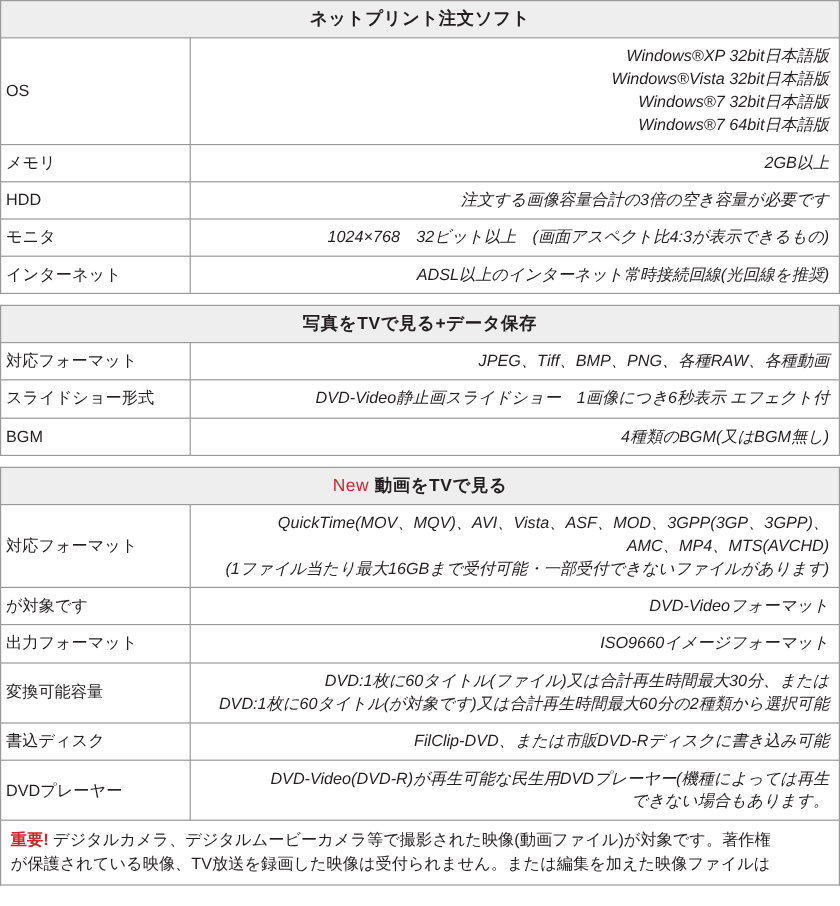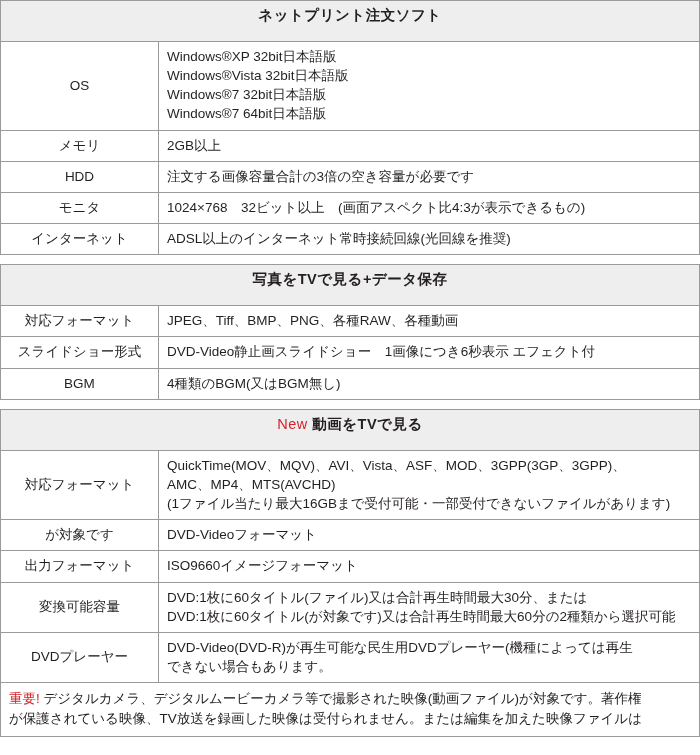--- a/index.html
+++ b/index.html
@@ -22,21 +22,21 @@
   }
 
   
   .band {
     border: 1px solid #9a9a9a;
     border-bottom: none;
     background: #eeeeee;
     text-align: center;
     font-weight: bold;
     font-size: 14.5px;
-    padding: 5px 0 16px;
+    padding: 5px 0 6px;
     letter-spacing: 0.5px;
   }
   .band.first { border-top: 1px solid #9a9a9a; }
   .band .new {
     color: #d2232a;
     font-weight: normal;
   }
 
   
   table.spec {
@@ -46,40 +46,40 @@
   }
   table.spec td {
     border: 1px solid #9a9a9a;
     padding: 5px 8px 6px;
     vertical-align: middle;
     line-height: 1.42;
     font-size: 13.5px;
   }
   table.spec td.label {
     width: 158px;
-    text-align: center;
     white-space: normal;
     padding: 5px 4px 6px;
   }
   table.spec td.value {
-    text-align: left;
+    text-align: right;
+    font-style: italic;
   }
   .multi { line-height: 1.47; }
 
   
   .note {
     border: 1px solid #9a9a9a;
     border-top: none;
     padding: 6px 8px 7px;
     line-height: 1.47;
     font-size: 13.5px;
   }
   .note .kw {
     color: #d2232a;
-    font-weight: normal;
+    font-weight: bold;
   }
   .spacer-sm { height: 9px; }
 </style>
 </head>
 <body>
 
 <div class="page">
 
   <div class="band first">
     <span>ネットプリント注文ソフト</span>
@@ -160,20 +160,24 @@
       <td class="value">ISO9660イメージフォーマット</td>
     </tr>
     <tr>
       <td class="label">変換可能容量</td>
       <td class="value multi">
         <div>DVD:1枚に60タイトル(ファイル)又は合計再生時間最大30分、または</div>
         <div>DVD:1枚に60タイトル(が対象です)又は合計再生時間最大60分の2種類から選択可能</div>
       </td>
     </tr>
     <tr>
+      <td class="label">書込ディスク</td>
+      <td class="value">FilClip-DVD、または市販DVD-Rディスクに書き込み可能</td>
+    </tr>
+    <tr>
       <td class="label">DVDプレーヤー</td>
       <td class="value multi">
         <div>DVD-Video(DVD-R)が再生可能な民生用DVDプレーヤー(機種によっては再生</div>
         <div>できない場合もあります。</div>
       </td>
     </tr>
   </tbody>
     </table>
 
   <div class="note">

